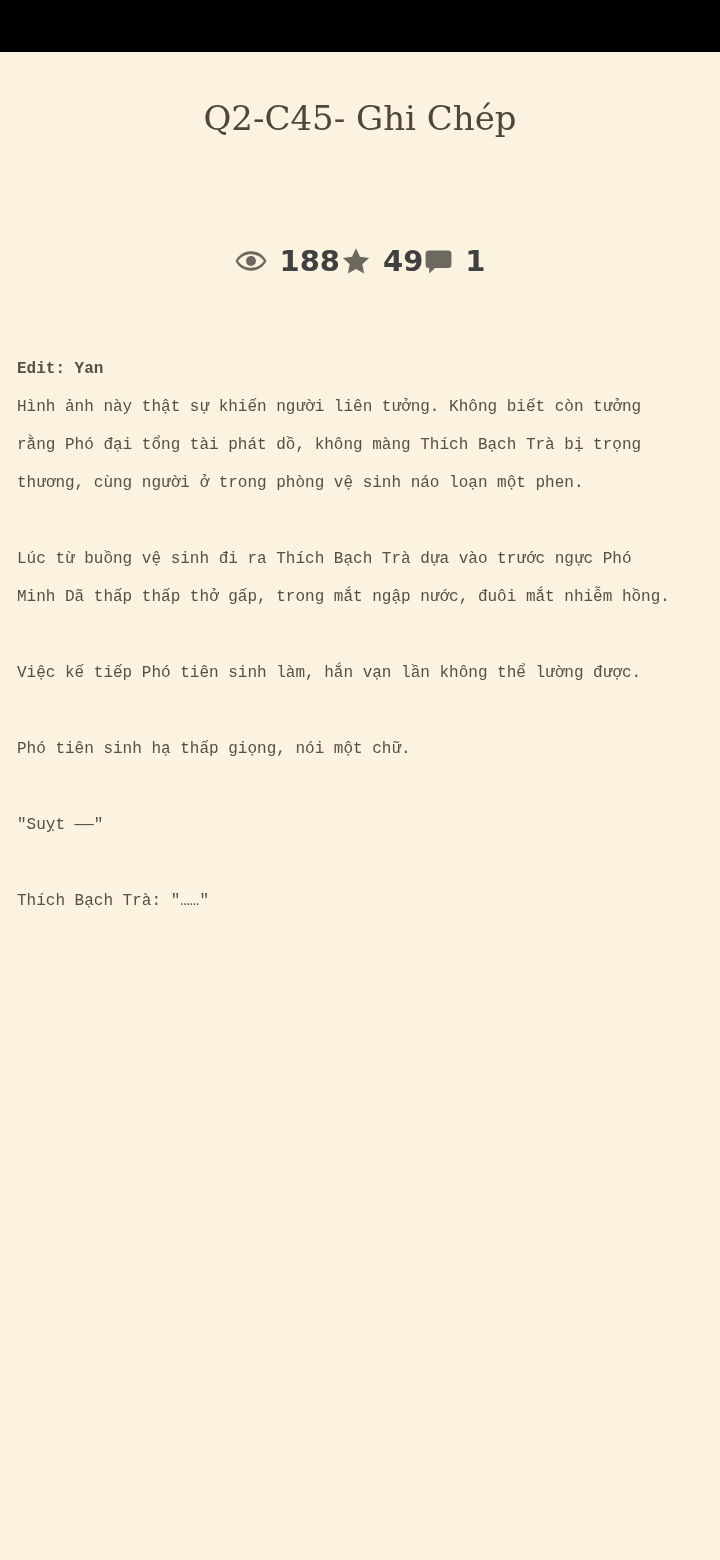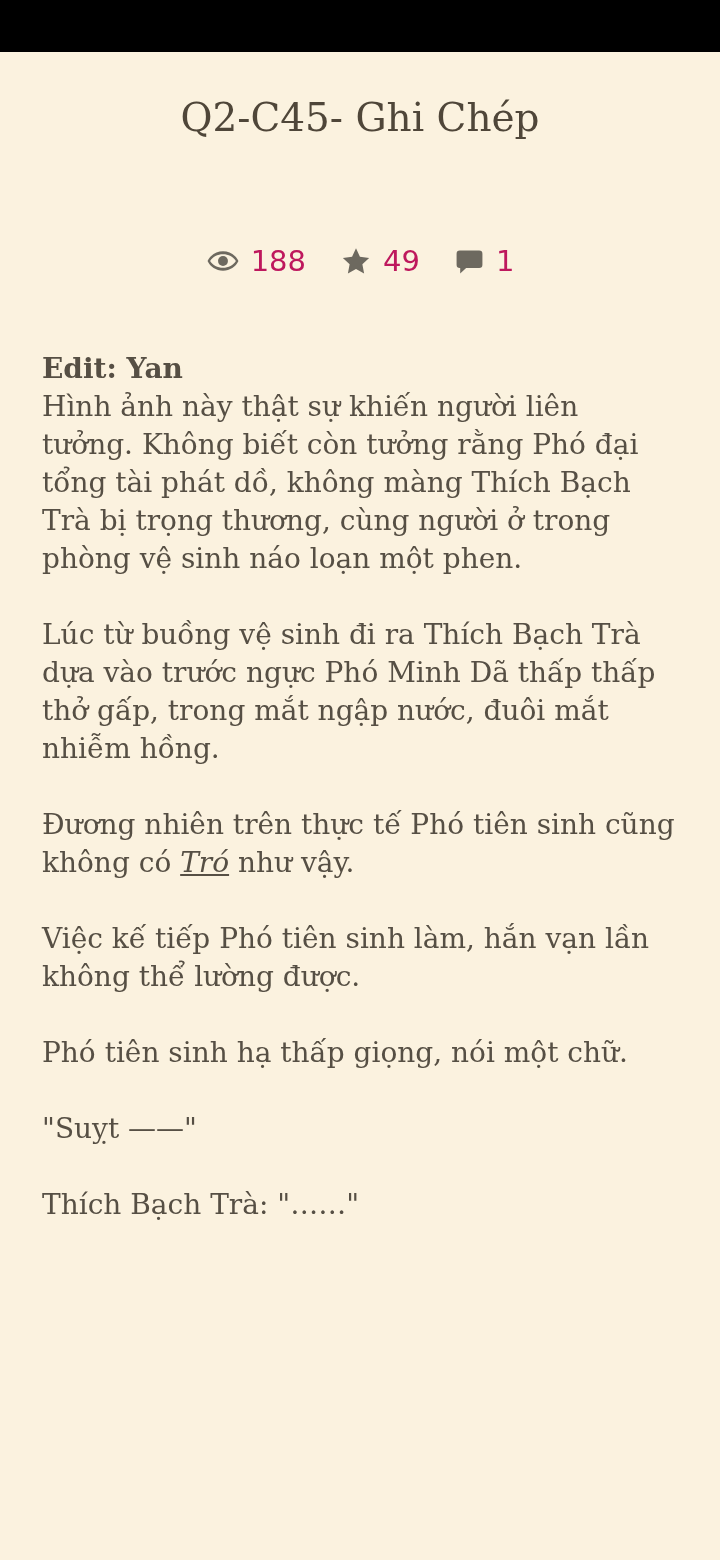--- a/index.html
+++ b/index.html
@@ -7,41 +7,42 @@
     width:720px;height:1560px;
     background:#fbf2df;
     font-family:"DejaVu Serif", serif;
     color:#564f44;
     overflow:hidden;
   }
   .status-bar{height:52px;background:#000;}
   .page-title{
     margin-top:46px;
     text-align:center;
-    font-size:39px;
+    font-size:34px;
     line-height:40px;
     color:#4f4639;
     font-weight:normal;
   }
   .stats-row{
     margin-top:106px;
     display:flex;
     justify-content:center;
     align-items:center;
-    gap:34px;
     font-family:"DejaVu Sans", sans-serif;
-    color:#be185d;
+    color:#404040;
     font-size:29px;
+    font-weight:bold;
   }
   .stat-group{display:flex;align-items:center;gap:11px;}
   .stat-group svg{display:block;}
   .article{
-    margin:72px 42px 0 42px;
-    font-size:28px;
+    margin:72px 42px 0 17px;
+    font-size:16px;
     line-height:38px;
+    font-family:Liberation Mono, monospace;
   }
   .article p{margin:0 0 38px 0;}
   .article p.tight{margin-bottom:0;}
   .seg-bold{font-weight:bold;}
   .seg-italic{font-style:italic;}
   .seg-underline{text-decoration:underline;}
 </style>
 </head>
 <body>
 
@@ -74,18 +75,17 @@
       </svg>
     </span>
     <span>1</span>
   </div>
 </div>
 
 <div class="article">
     <p class="tight"><span class="seg-bold">Edit: Yan</span></p>
     <p>Hình ảnh này thật sự khiến người liên tưởng. Không biết còn tưởng rằng Phó đại tổng tài phát dồ, không màng Thích Bạch Trà bị trọng thương, cùng người ở trong phòng vệ sinh náo loạn một phen.</p>
     <p>Lúc từ buồng vệ sinh đi ra Thích Bạch Trà dựa vào trước ngực Phó Minh Dã thấp thấp thở gấp, trong mắt ngập nước, đuôi mắt nhiễm hồng.</p>
-    <p>Đương nhiên trên thực tế Phó tiên sinh cũng không có <span class="seg-italic seg-underline">Tró</span> như vậy.</p>
     <p>Việc kế tiếp Phó tiên sinh làm, hắn vạn lần không thể lường được.</p>
     <p>Phó tiên sinh hạ thấp giọng, nói một chữ.</p>
     <p>"Suỵt ——"</p>
     <p>Thích Bạch Trà: "……"</p>
   </div>
 
 </body></html>

